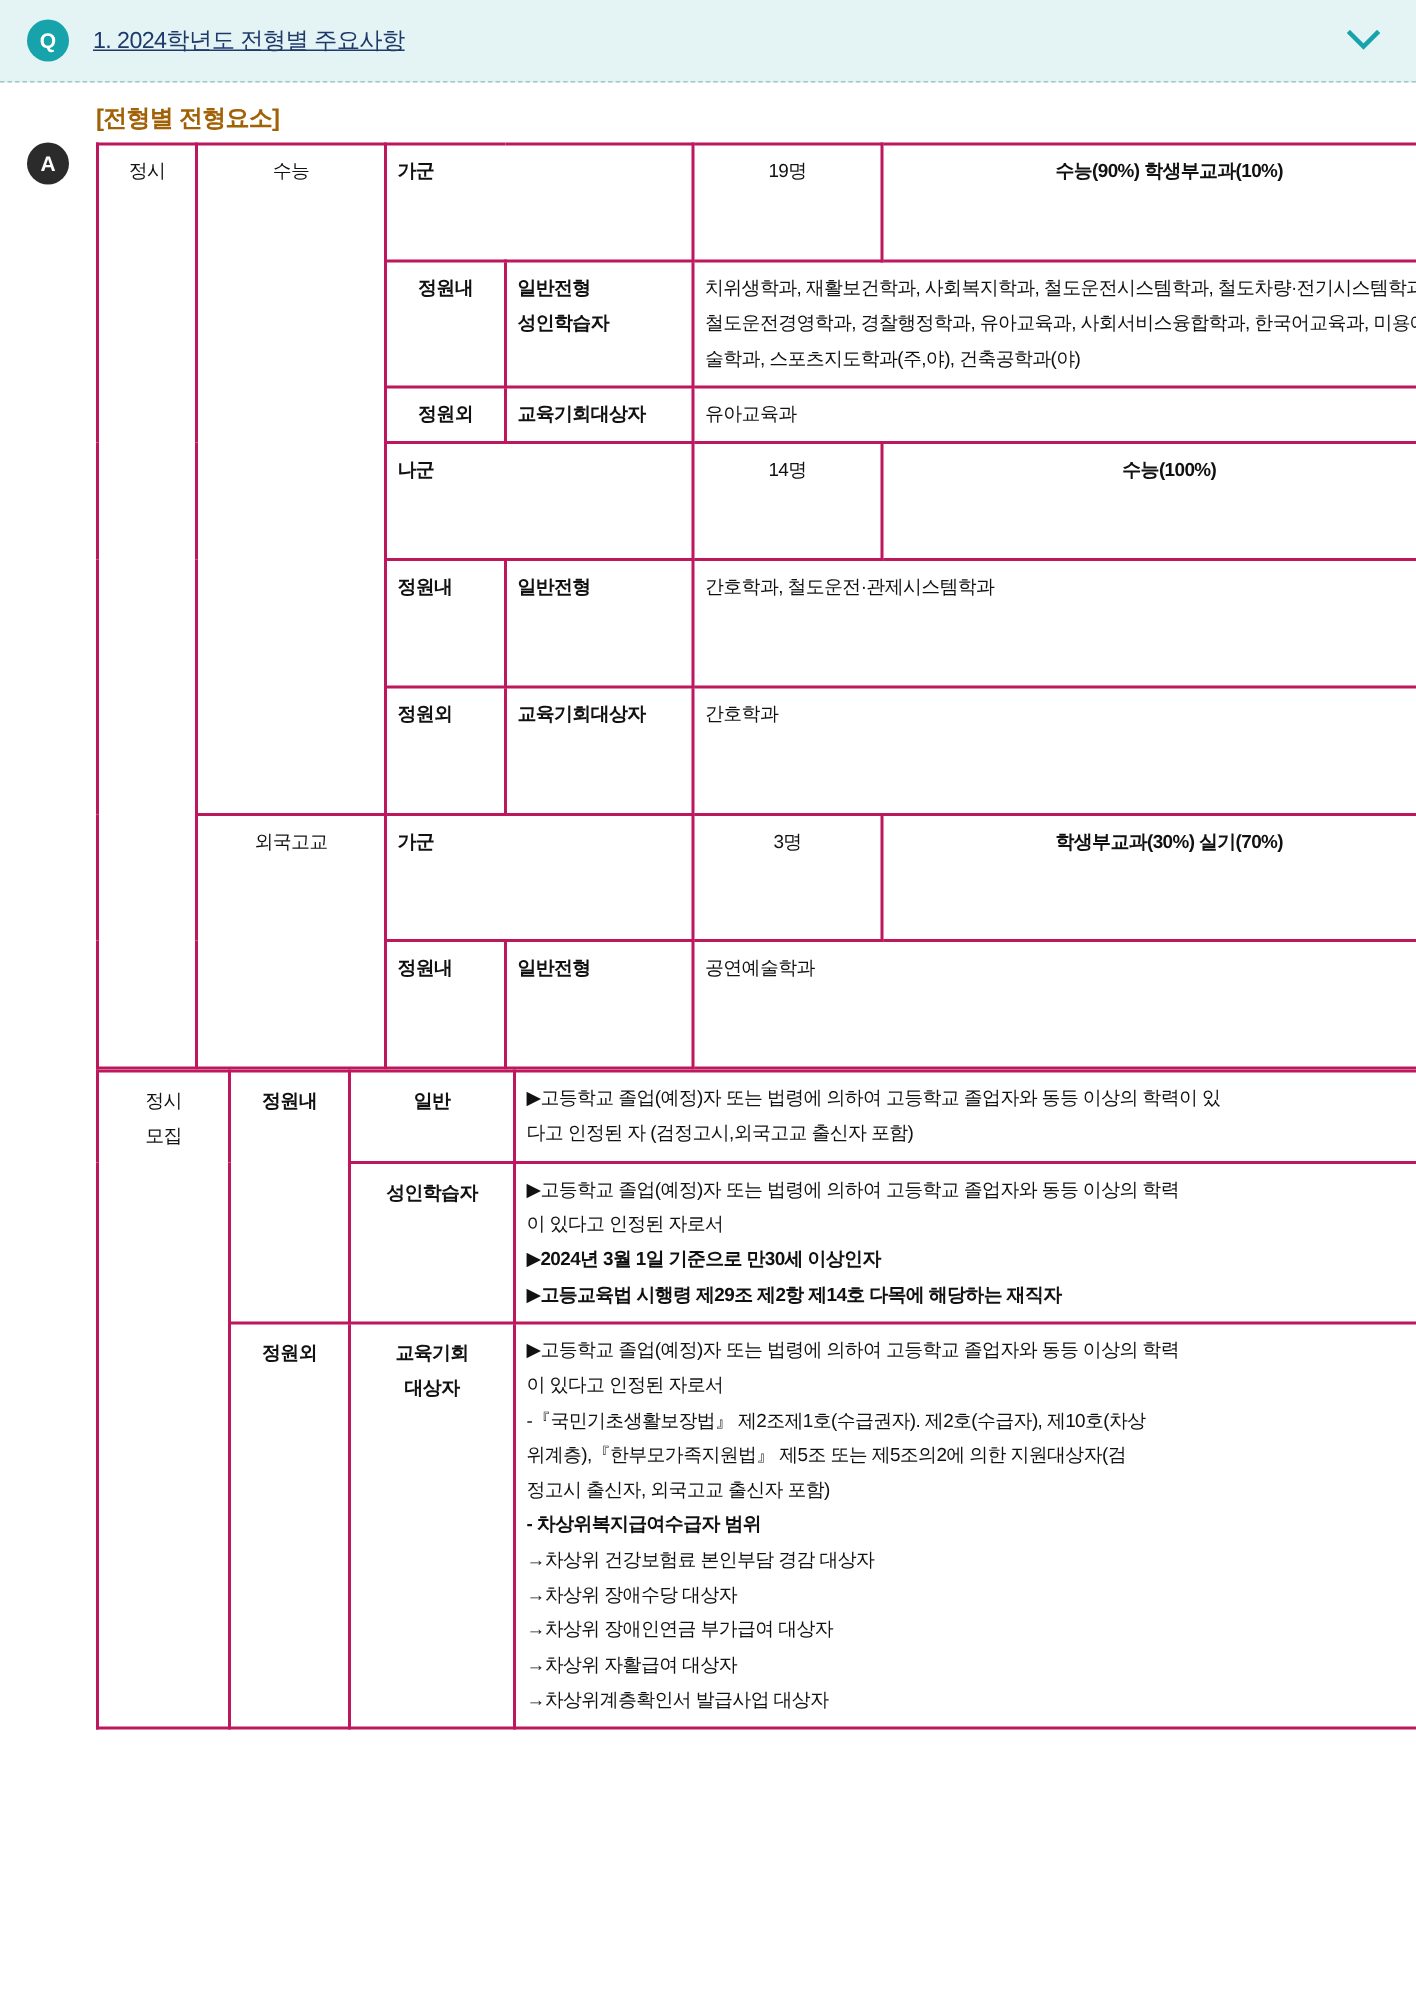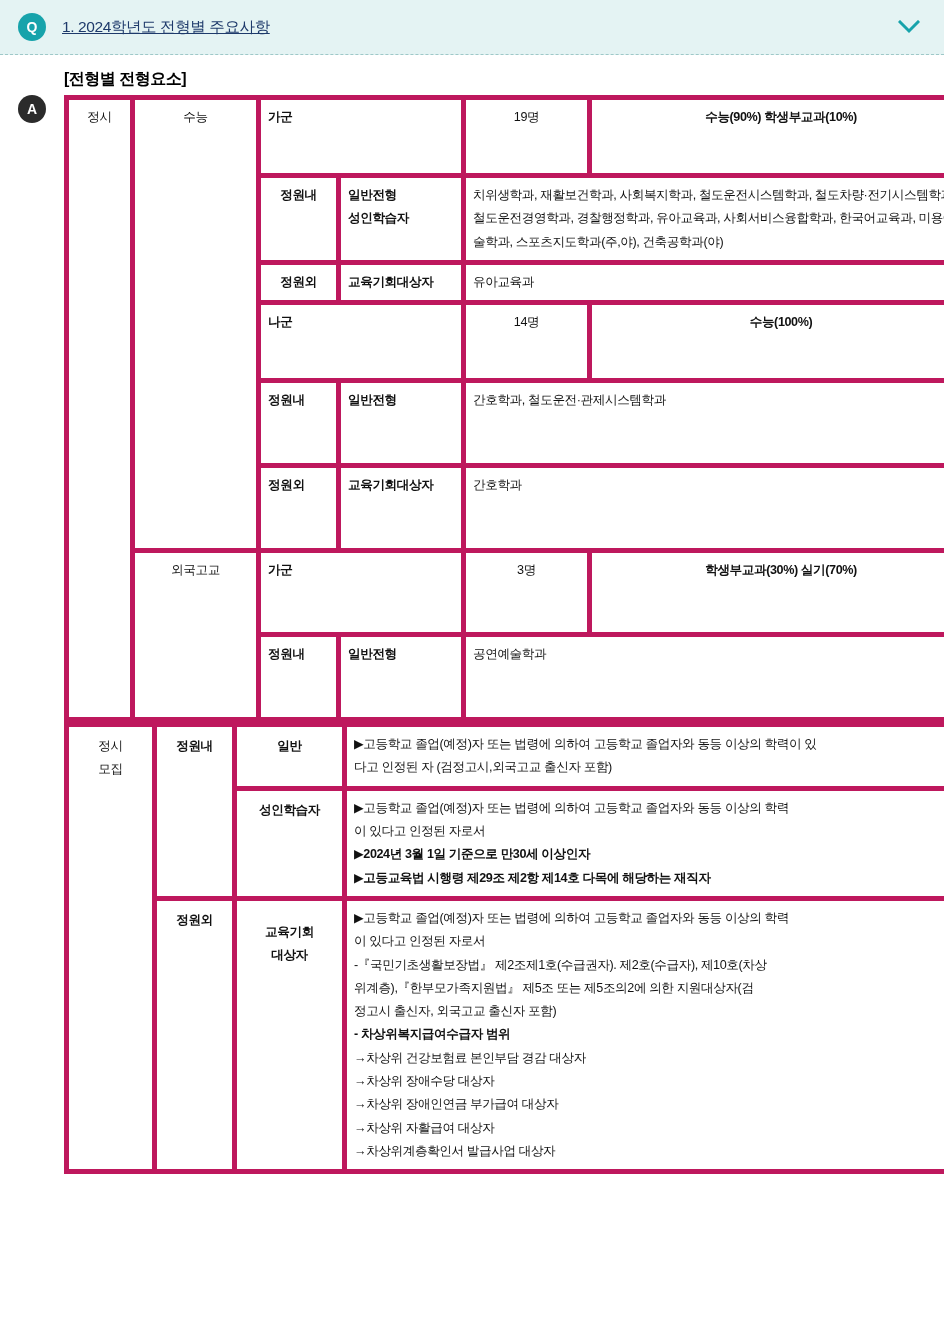--- a/index.html
+++ b/index.html
@@ -71,35 +71,35 @@
     width: 46px;
   }
   .answer-content {
     flex: 1 1 auto;
     min-width: 0;
   }
 
   .section-title {
     font-size: 16px;
     font-weight: bold;
-    color: #000000;
+    color: #a16207;
     letter-spacing: -0.5px;
     margin: 2px 0 5px 0;
   }
   .section-title.second { margin-top: 18px; }
 
   
   table.doc {
     width: 100%;
     border-collapse: collapse;
     table-layout: fixed;
     background: #fff;
   }
   table.doc td {
-    border: 5px solid #be185d;
+    border: 2px solid #be185d;
     font-size: 12.6px;
     color: #111;
     letter-spacing: -0.4px;
     padding: 6px 7px;
     vertical-align: top;
     line-height: 1.85;
   }
   td.c { text-align: center; vertical-align: middle; }
   td.cb { vertical-align: bottom; }
   td.bold { font-weight: bold; }
@@ -252,21 +252,21 @@
             <td class="ql">
               <span class="line">▶고등학교 졸업(예정)자 또는 법령에 의하여 고등학교 졸업자와 동등 이상의 학력</span>
               <span class="line">이 있다고 인정된 자로서</span>
               <span class="line b">▶2024년 3월 1일 기준으로 만30세 이상인자</span>
               <span class="line b">▶고등교육법 시행령 제29조 제2항 제14호 다목에 해당하는 재직자</span>
             </td>
           </tr>
 
           <tr>
             <td class="c top bold" style="padding-top:8px;">정원외</td>
-            <td class="c top bold stack" style="padding-top:20px;">
+            <td class="c top bold stack" style="padding-top:8px;">
               <span>교육기회</span>
               <span>대상자</span>
             </td>
             <td class="ql">
               <span class="line">▶고등학교 졸업(예정)자 또는 법령에 의하여 고등학교 졸업자와 동등 이상의 학력</span>
               <span class="line">이 있다고 인정된 자로서</span>
               <span class="line">-『국민기초생활보장법』 제2조제1호(수급권자). 제2호(수급자), 제10호(차상</span>
               <span class="line">위계층),『한부모가족지원법』 제5조 또는 제5조의2에 의한 지원대상자(검</span>
               <span class="line">정고시 출신자, 외국고교 출신자 포함)</span>
               <span class="line b">- 차상위복지급여수급자 범위</span>

